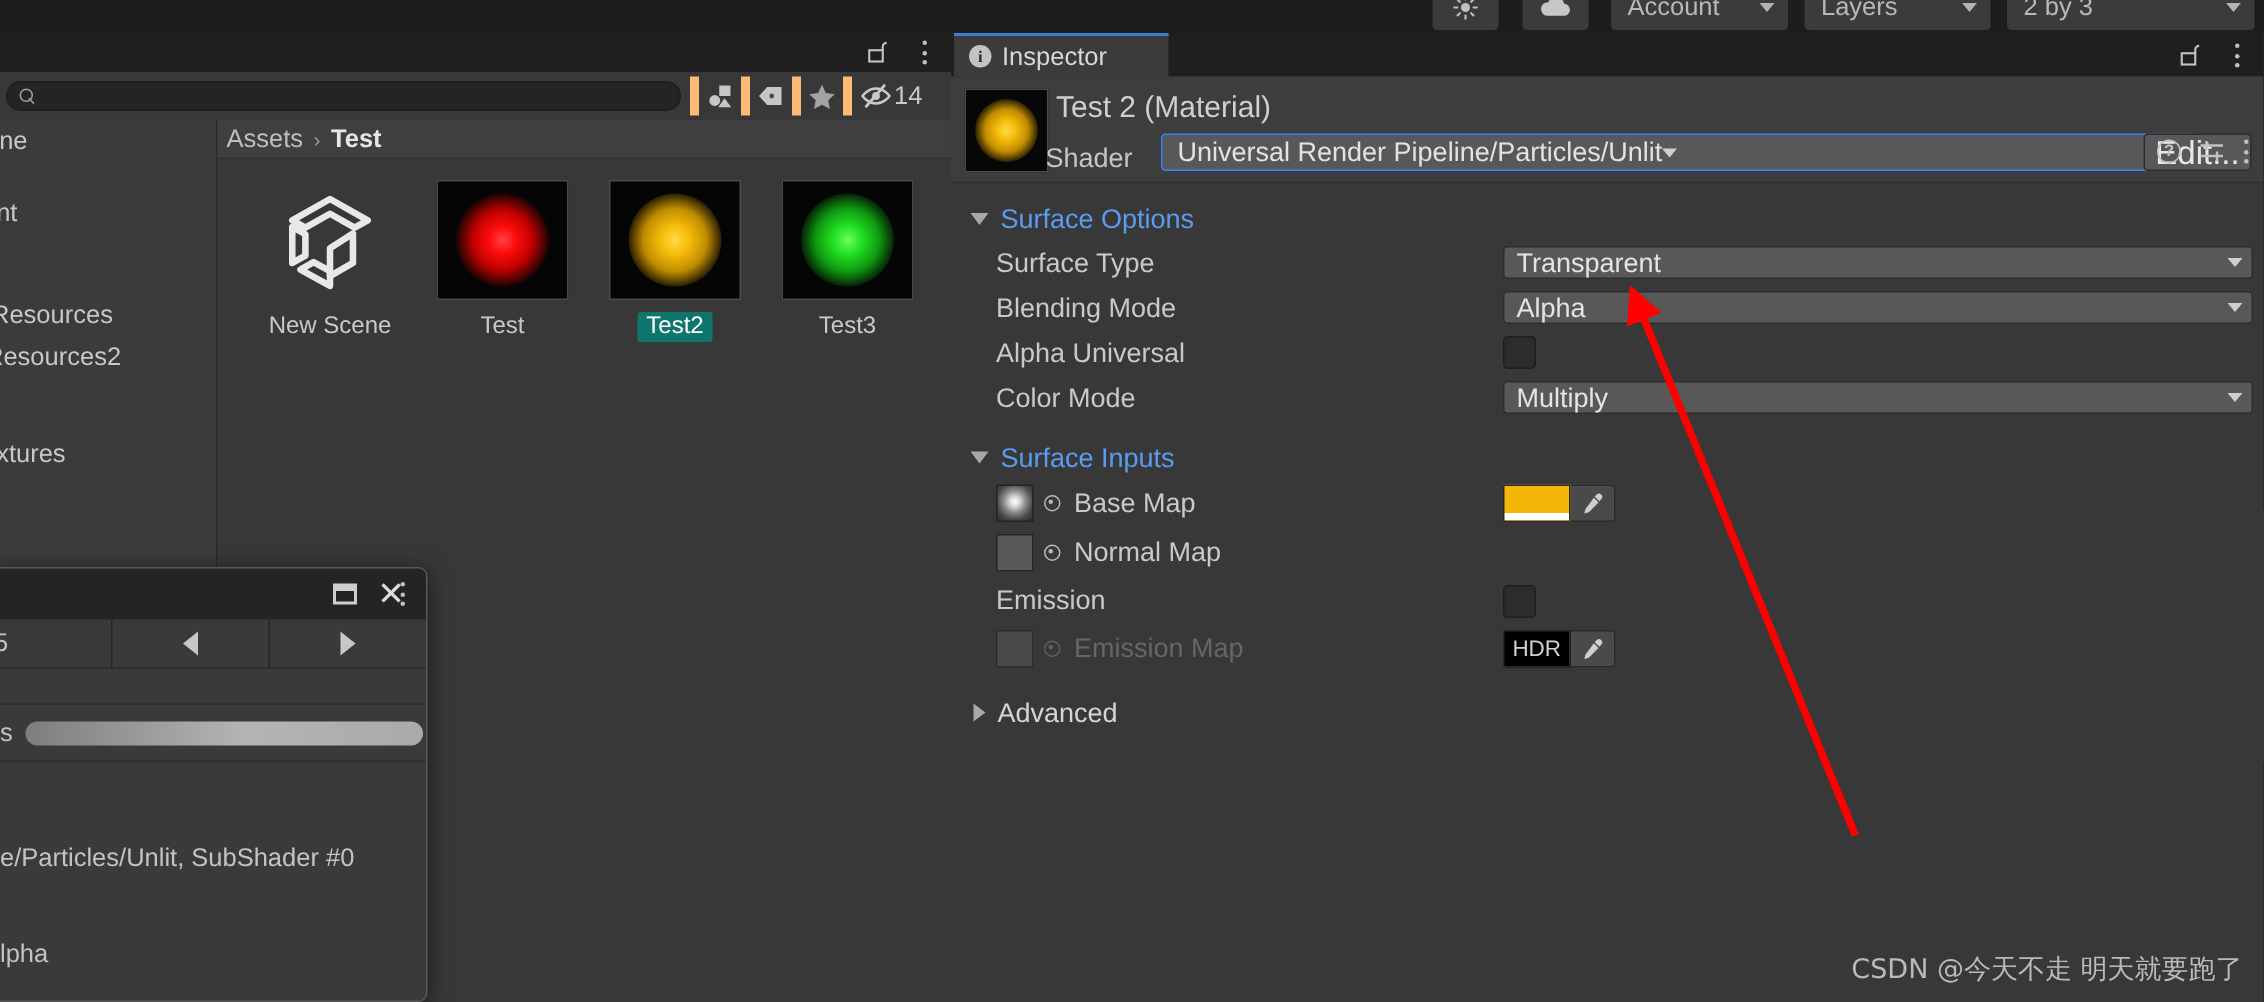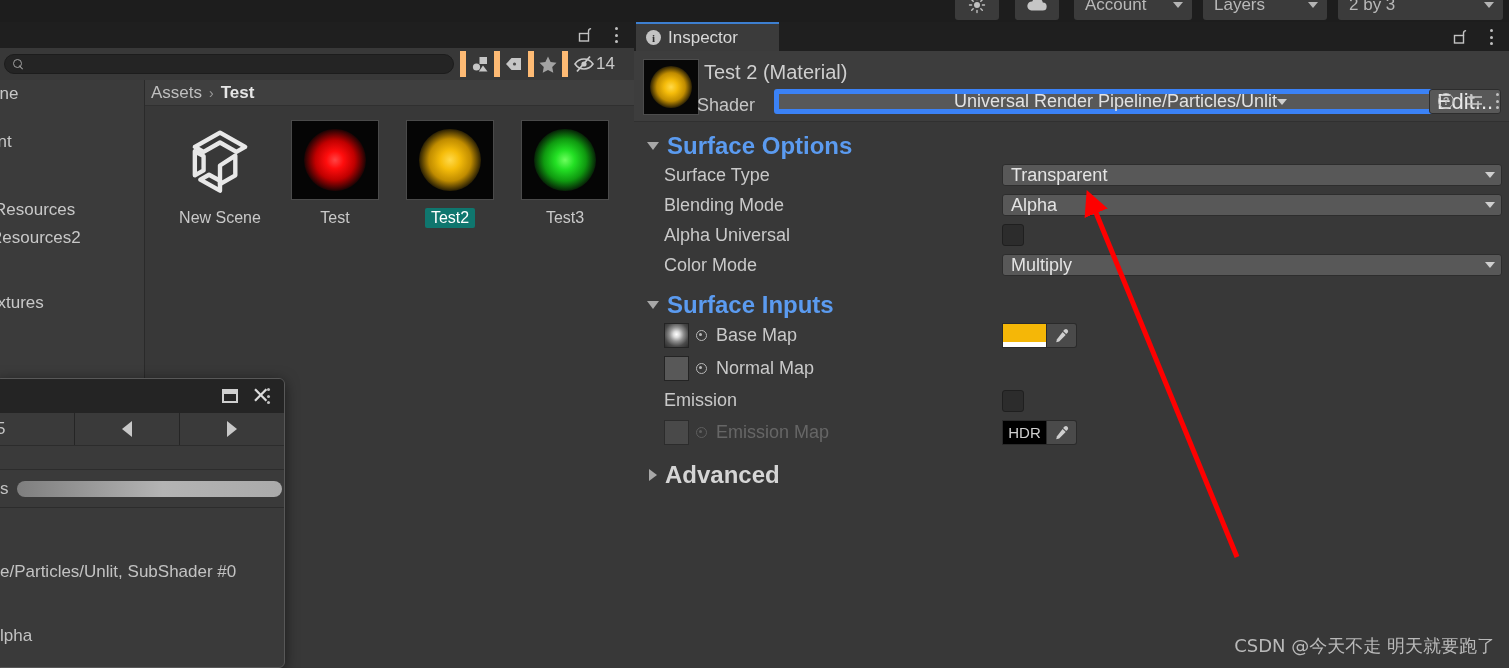--- a/index.html
+++ b/index.html
@@ -130,22 +130,22 @@
   .mat-preview {
     position: absolute; left: 9px; top: 8px; width: 56px; height: 56px;
     background: #070707; border: 1px solid #4c4c4c; overflow: hidden;
   }
   .mat-preview i { position: absolute; left: 50%; top: 50%; width: 42px; height: 42px;
                    transform: translate(-50%,-50%); border-radius: 50%; }
   .mat-title { position: absolute; left: 70px; top: 10px; font-size: 20px; color: #cfcfcf; }
   .shader-label { position: absolute; left: 63px; top: 44px; font-size: 18px; color: #c6c6c6; }
   .shader-drop {
     position: absolute; left: 140px; top: 38px; width: 691px; height: 25px;
-    background: #585858; border: 5px solid #3b82f6; border-radius: 3px;
-    display: flex; align-items: center; padding: 0 8px 0 10px; justify-content: center;
+    background: #585858; border: 1px solid #3b82f6; border-radius: 3px;
+    display: flex; align-items: center; padding: 0 8px 0 10px; justify-content: flex-start;
   }
   .shader-drop span { font-size: 18px; color: #e2e2e2; }
   .caret { width: 0; height: 0; border-left: 5px solid transparent;
            border-right: 5px solid transparent; border-top: 6px solid #cfcfcf; }
   .btn-edit {
     position: absolute; right: 8px; top: 38px; width: 72px; height: 25px;
     background: #585858; border: 1px solid #2d2d2d; border-radius: 3px;
     color: #e8e8e8; font-size: 22px; display: flex; align-items: center; justify-content: center;
   }
   .hdr-icons { position: absolute; right: 10px; top: 42px; display: flex; align-items: center; gap: 12px; }
@@ -154,21 +154,21 @@
                display: flex; align-items: center; justify-content: center; }
   .presets-icon { width: 17px; height: 16px; position: relative; }
 
   .insp-body { position: absolute; left: 0; top: 100px; width: 875px; height: 546px; background: #383838; }
 
   .sect-head { display: flex; align-items: center; gap: 8px; padding-left: 13px; height: 28px; }
   .tri-down { width: 0; height: 0; border-left: 6px solid transparent;
               border-right: 6px solid transparent; border-top: 8px solid #a8a8a8; }
   .tri-right { width: 0; height: 0; border-top: 6px solid transparent;
                border-bottom: 6px solid transparent; border-left: 8px solid #a8a8a8; }
-  .sect-title { font-size: 24px; font-weight: bold; color: #5b9bf0; }
+  .sect-title { font-size: 18px; font-weight: normal; color: #5b9bf0; }
   .sect-title.plain { color: #d5d5d5; }
 
   .row { position: relative; height: 30px; display: flex; align-items: center; }
   .row-label { position: absolute; left: 30px; font-size: 18px; color: #c9c9c9; }
   .row-label.dim { color: #8c8c8c; }
   .row-control { position: absolute; left: 368px; width: 500px; }
 
   .dropdown {
     width: 500px; height: 22px; background: #585858; border: 1px solid #2d2d2d;
     border-radius: 3px; display: flex; align-items: center; justify-content: space-between;

